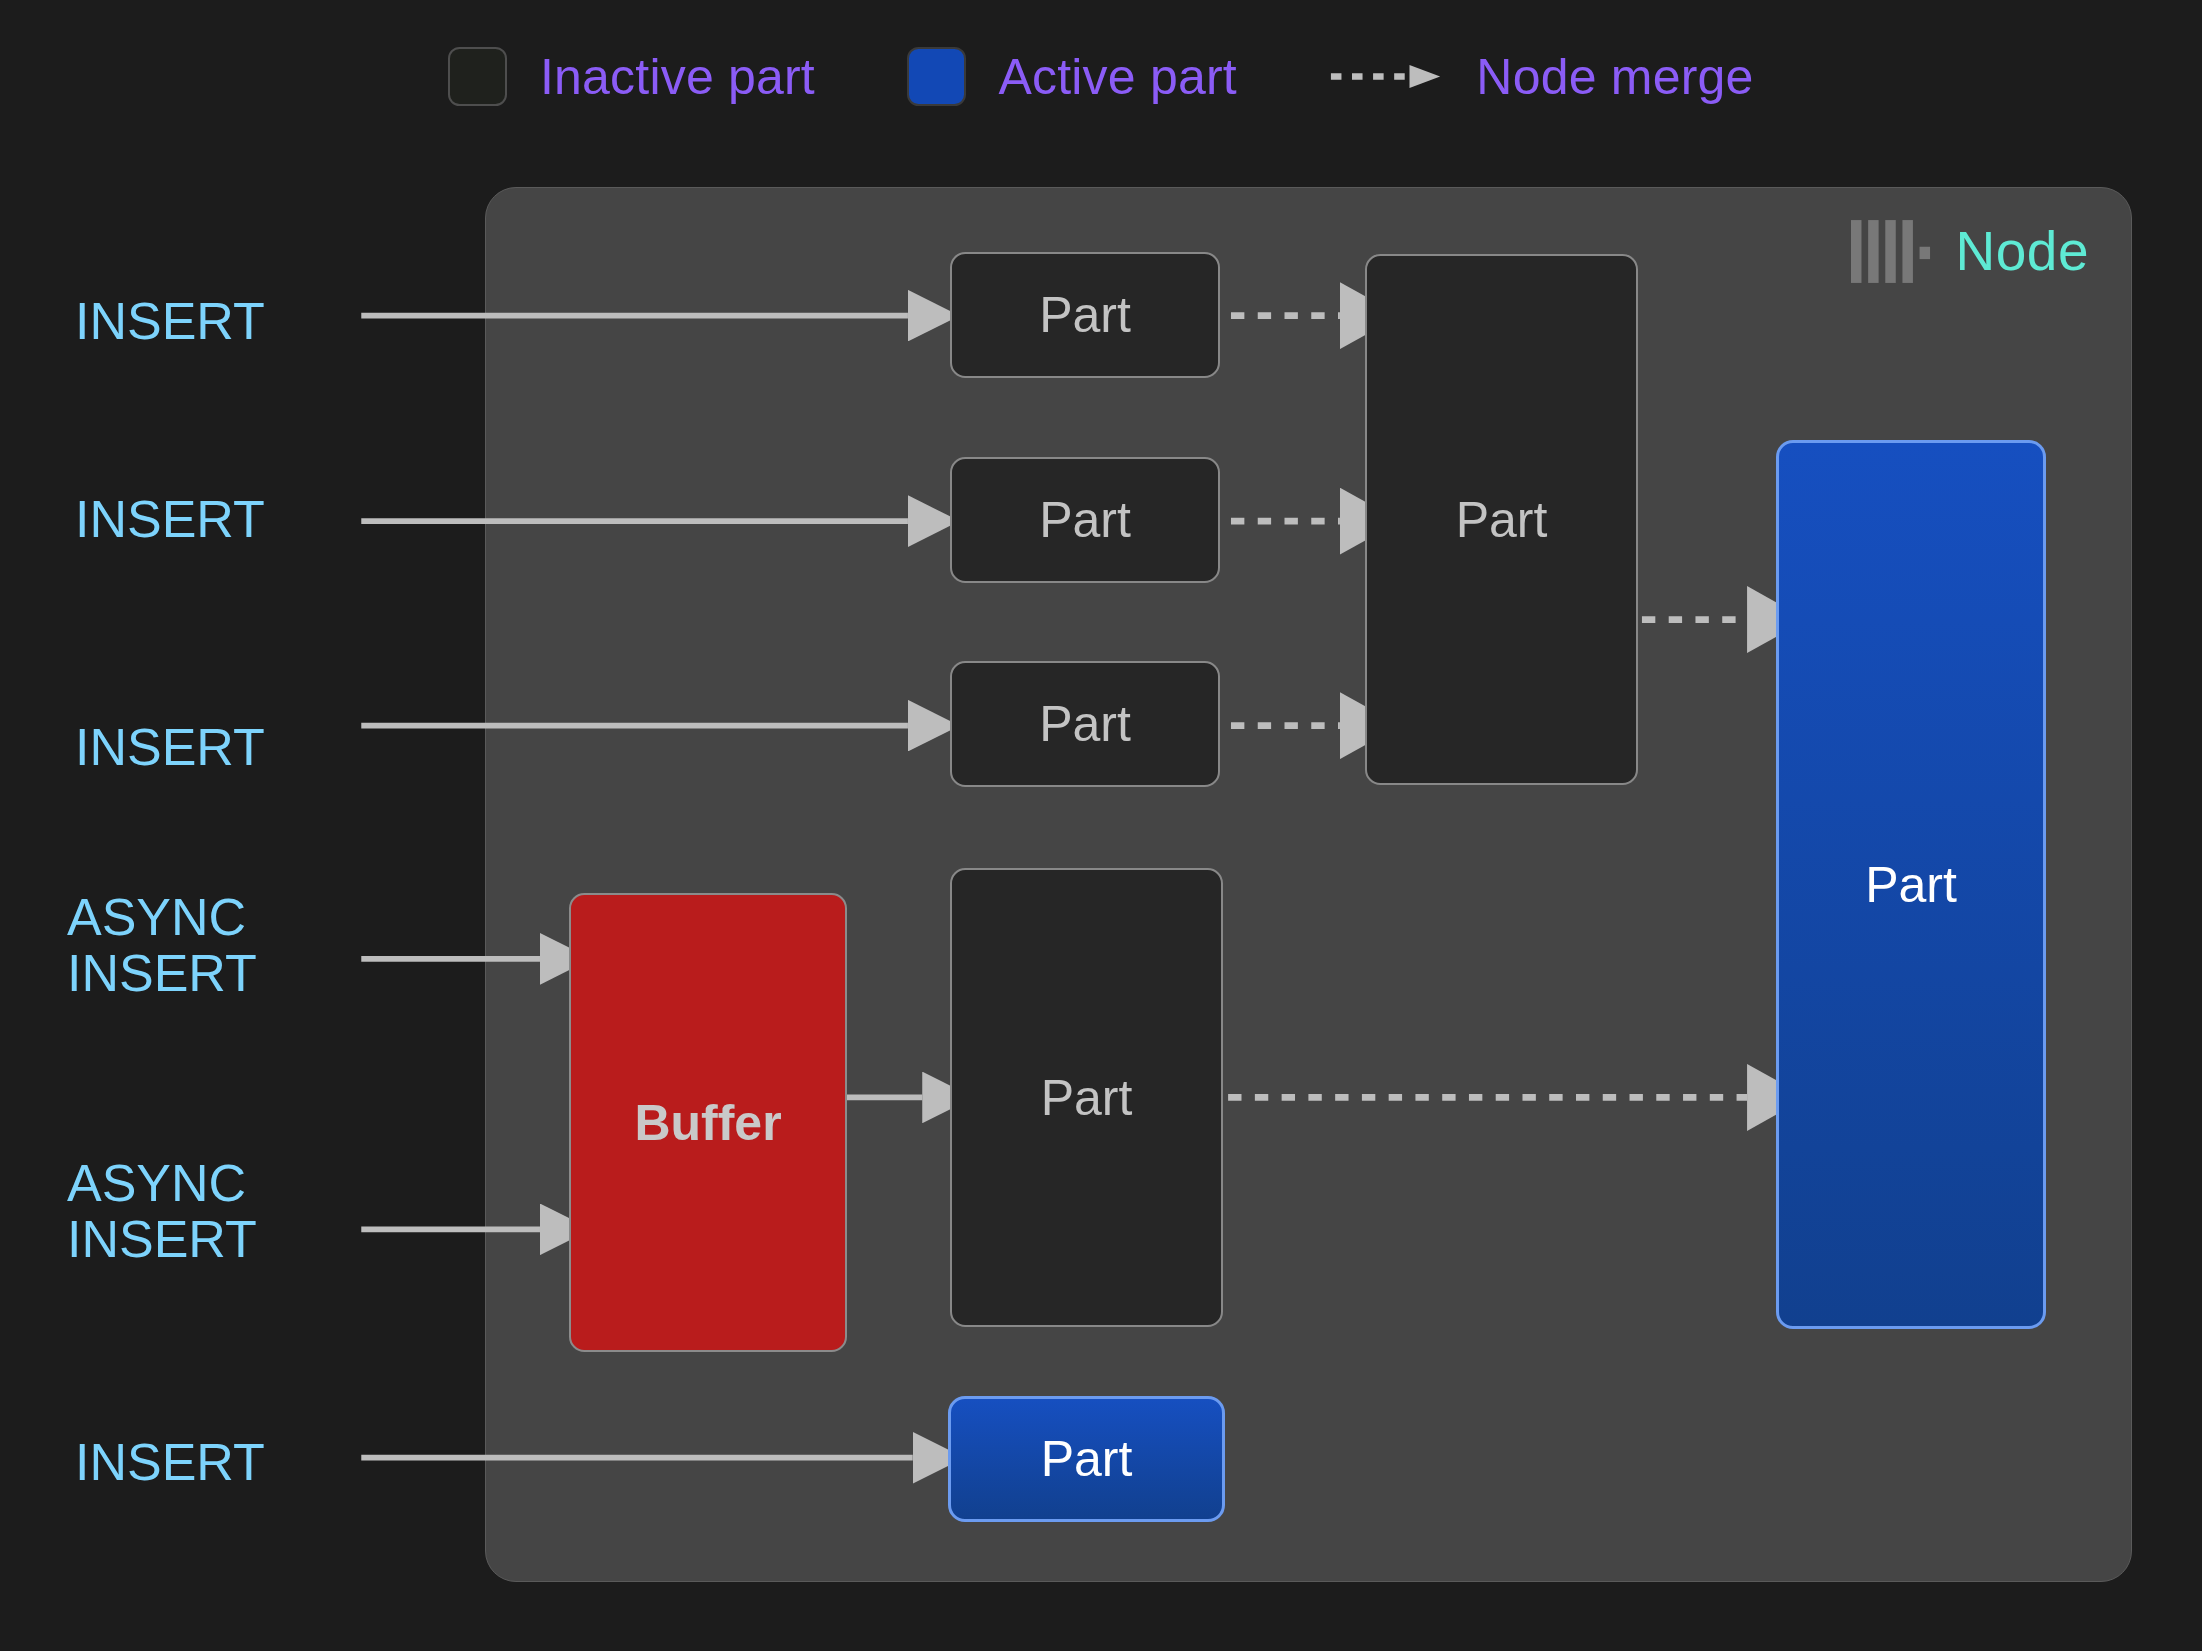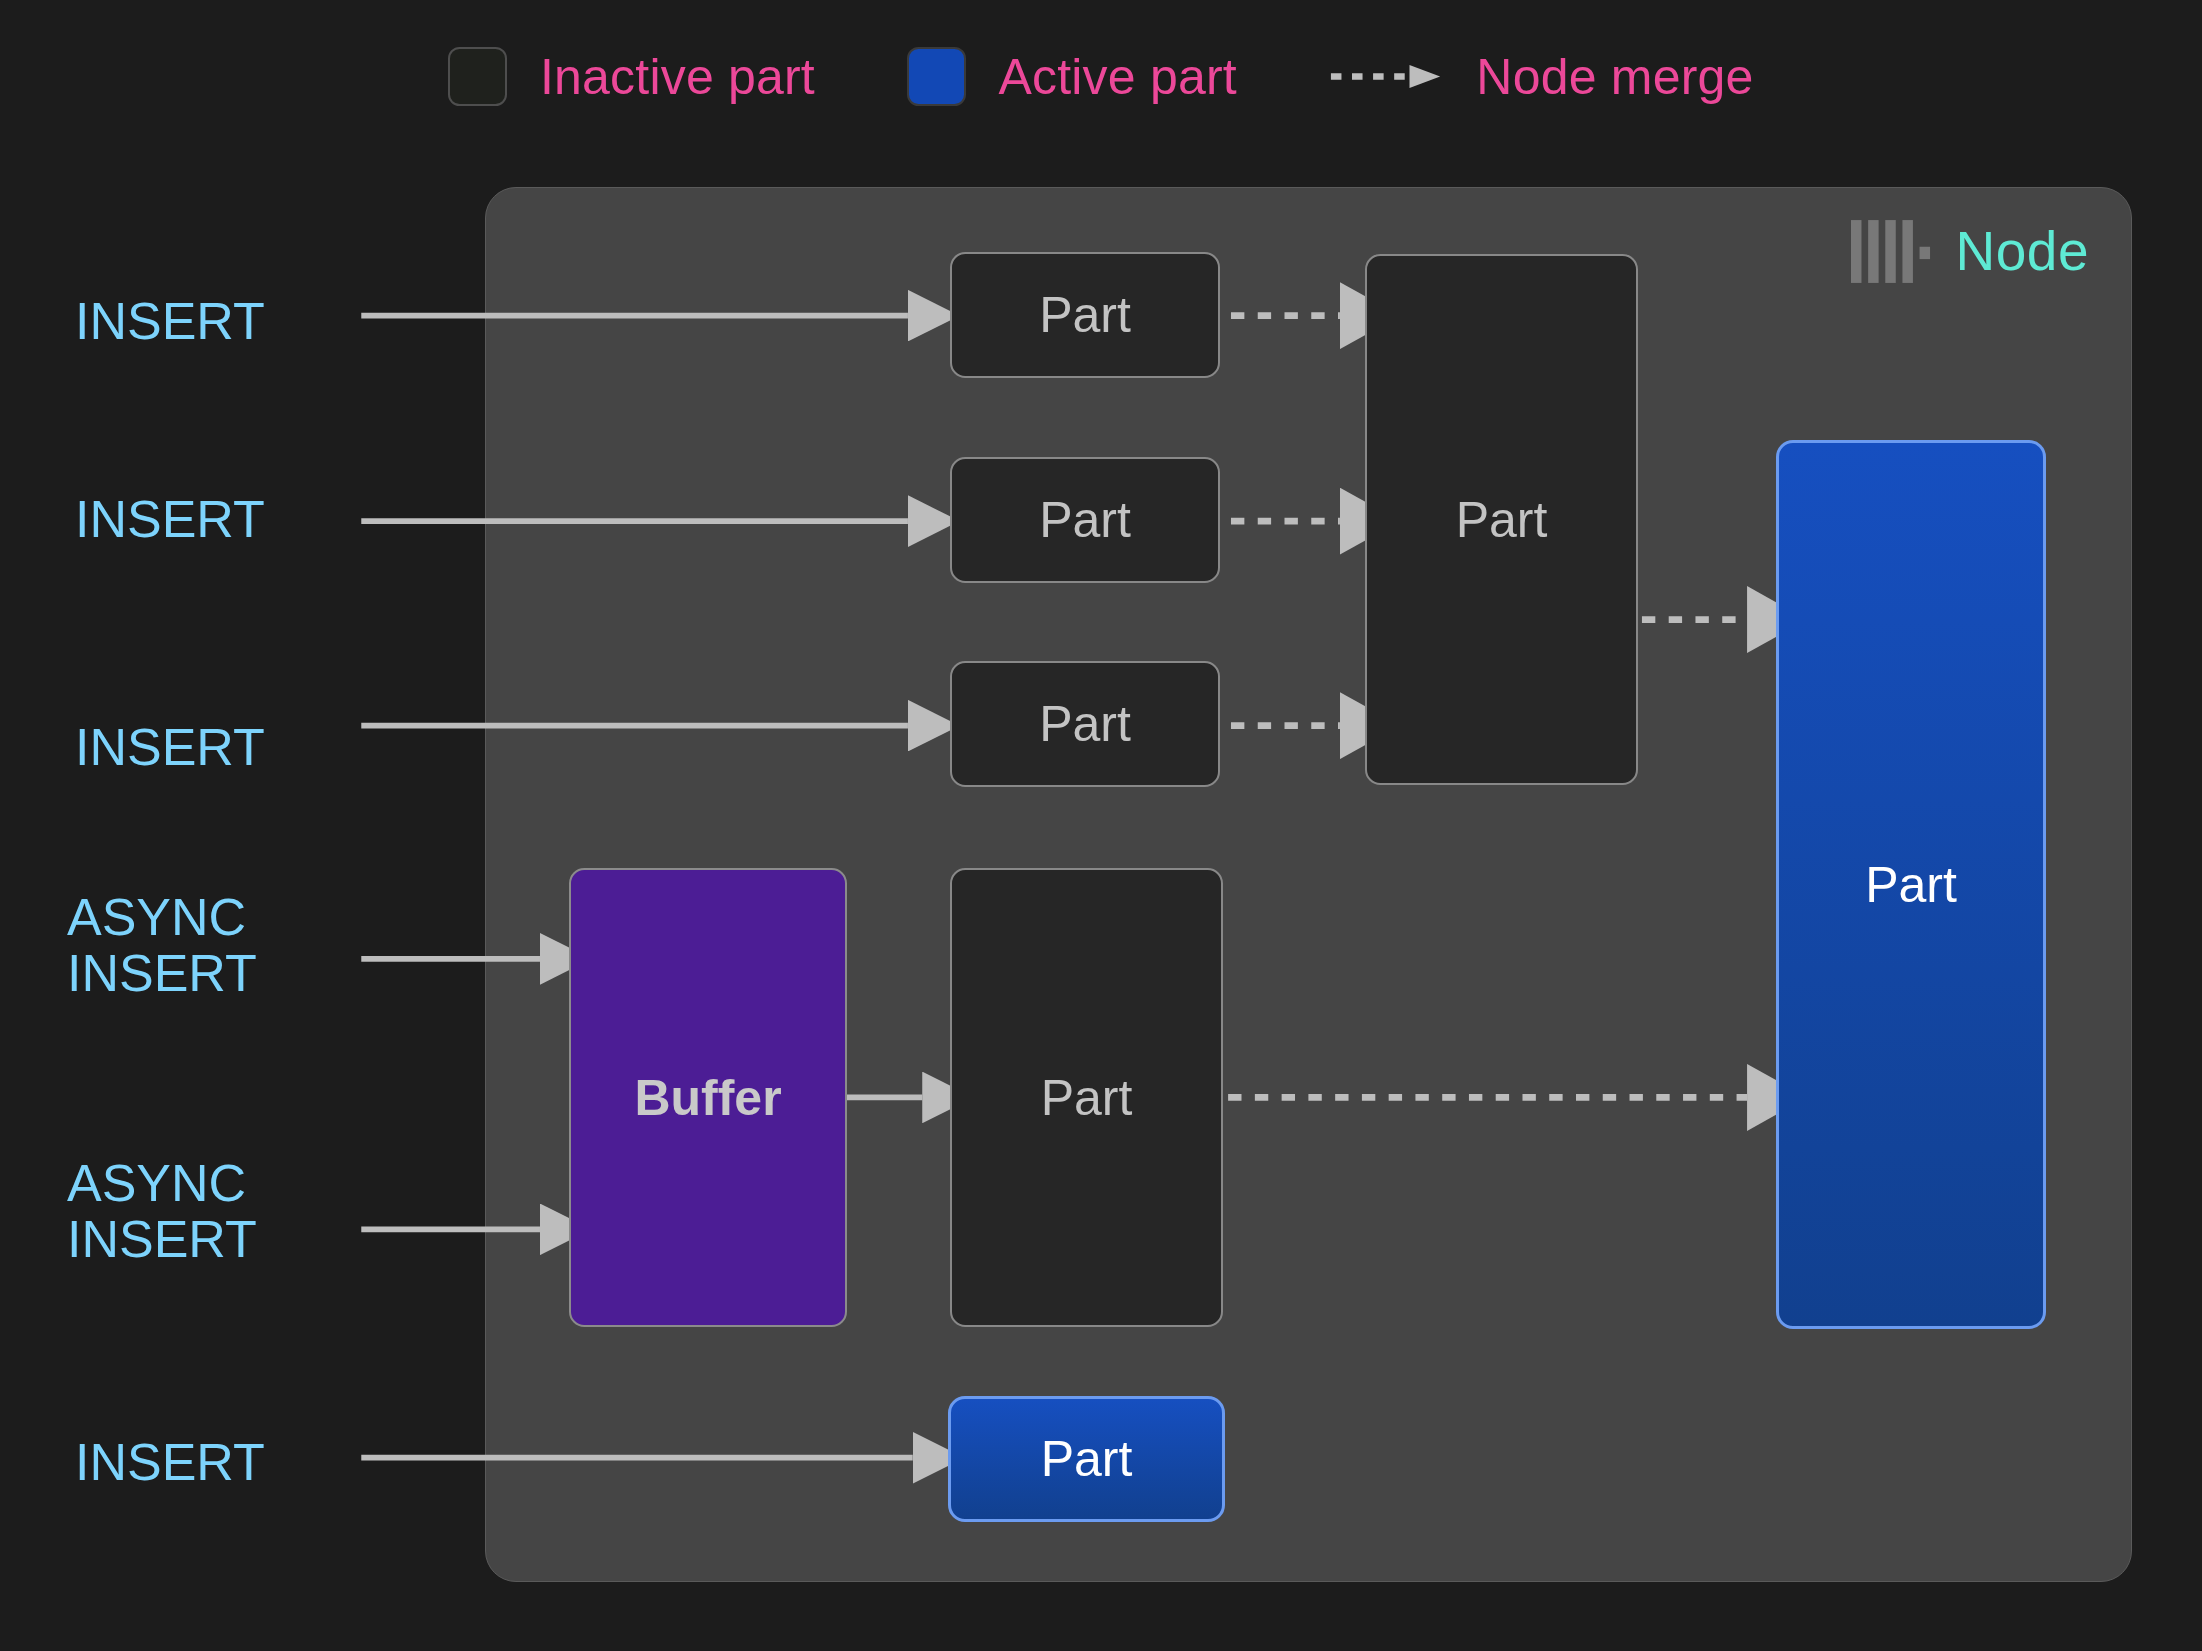--- a/index.html
+++ b/index.html
@@ -26,21 +26,21 @@
     align-items: center;
     justify-content: center;
     gap: 92px;
   }
   .legend-item {
     display: flex;
     align-items: center;
     gap: 32.5px;
   }
   .legend-label {
-    color: #ec4899;
+    color: #8b5cf6;
     font-size: 50px;
     letter-spacing: 0.2px;
     white-space: nowrap;
   }
   .swatch {
     width: 59px;
     height: 59px;
     border-radius: 11.5px;
     box-sizing: border-box;
   }
@@ -96,22 +96,23 @@
     white-space: nowrap;
     text-align: center;
   }
   .box.inactive {
     background: #262626;
     border: 2.9px solid #888888;
   }
   .box.inactive .box-label { color: #c3c3c3; }
 
   .box.buffer {
-    background: #4c1d95;
+    background: #b91c1c;
     border: 2.9px solid #8b8b8b;
+    margin-top: 25px;
   }
   .box.buffer .box-label { color: #c9c9c9; font-weight: bold; }
 
   .box.active {
     background: linear-gradient(180deg, #164fc0 0%, #11408f 100%);
     border: 3.8px solid #6b9bf0;
     border-radius: 17px;
   }
   .box.active .box-label { color: #ffffff; }
 

